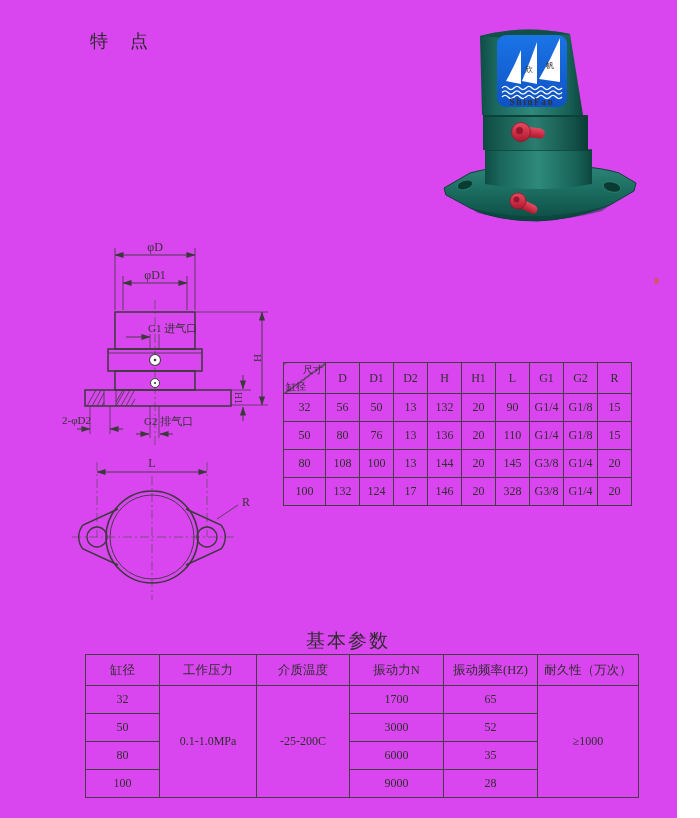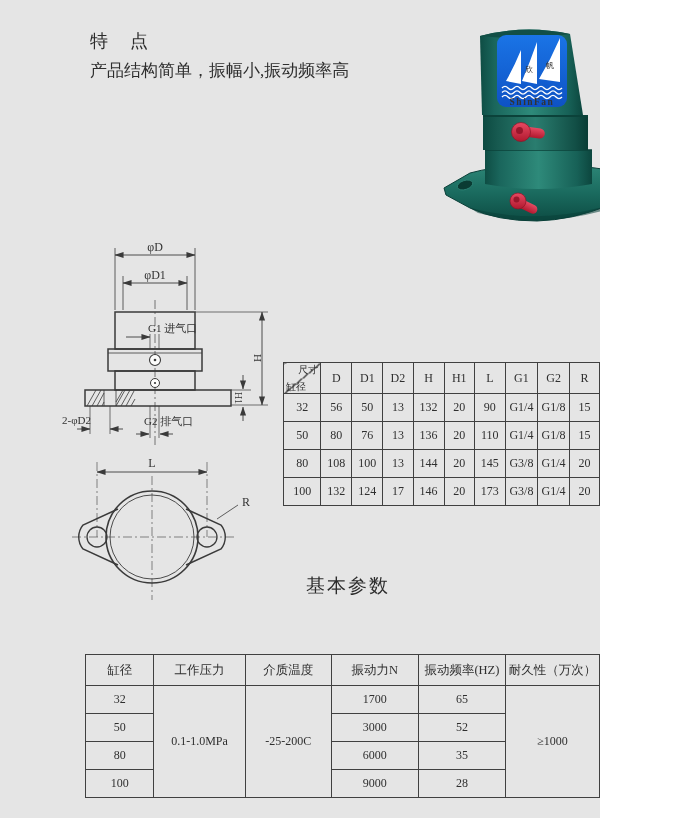--- a/index.html
+++ b/index.html
@@ -1,36 +1,36 @@
 <!DOCTYPE html>
 <html><head>
 <meta charset="utf-8">
 <style>
   html,body{margin:0;padding:0;}
   .page{
-    position:relative; width:600px; height:818px;
-    background:#e5e5e5; overflow:hidden;
+    position:relative; width:677px; height:818px;
+    background:#d946ef; overflow:hidden;
     font-family:"Liberation Serif", serif; color:#303030;
   }
   
   .features{position:absolute; left:90px; top:26px; width:360px;}
   .feat-heading{font-size:18px; line-height:30px; letter-spacing:2px; color:#2c2c2c;}
   .feat-line{font-size:17px; line-height:30px; color:#2e2e2e; white-space:nowrap;}
   
   .photo{position:absolute; left:442px; top:8px;}
   .front-drawing{position:absolute; left:60px; top:238px;}
   .top-view{position:absolute; left:70px; top:448px;}
   svg text{font-family:"Liberation Serif", serif; fill:#333;}
   
   .dim-title{
     position:absolute; left:462px; top:314px; transform:translateX(-50%);
     font-size:18px; letter-spacing:3px; color:#2c2c2c; white-space:nowrap;
   }
   .param-title{
-    position:absolute; left:348px; top:573px; transform:translateX(-50%);
+    position:absolute; left:348px; top:628px; transform:translateX(-50%);
     font-size:19px; letter-spacing:2px; color:#2c2c2c; white-space:nowrap;
   }
   
   table.tbl{
     position:absolute; border-collapse:collapse; table-layout:fixed;
     font-family:"Liberation Serif", serif; color:#2f2f2f;
   }
   .tbl th,.tbl td{
     border:1px solid #404040; text-align:center; vertical-align:middle;
     font-weight:normal; padding:0; overflow:hidden;
@@ -57,21 +57,20 @@
   .red-speck{position:absolute; left:654px; top:278px; width:5px; height:6px;
     background:#cf5a4a; border-radius:50%; opacity:.8;}
 </style>
 </head>
 <body>
 
 <div class="page">
 
   <section class="features">
     <div class="feat-heading">特　点</div>
-    <div class="feat-line">产品结构简单，振幅小,振动频率高</div>
   </section>
 
   <svg class="photo" width="250" height="225" viewBox="0 0 250 225">
     <defs>
       <linearGradient id="bodyG" x1="0" y1="0" x2="1" y2="0">
         <stop offset="0" stop-color="#0e4d44"></stop>
           <stop offset="0.14" stop-color="#1a665c"></stop>
         <stop offset="0.5" stop-color="#2e8a7a"></stop>
           <stop offset="0.86" stop-color="#176157"></stop>
         <stop offset="1" stop-color="#0c463e"></stop>
@@ -319,21 +318,21 @@
       <td>G1/4</td>
       <td>20</td>
     </tr>
     <tr>
       <td>100</td>
       <td>132</td>
       <td>124</td>
       <td>17</td>
       <td>146</td>
       <td>20</td>
-      <td>173</td>
+      <td>328</td>
       <td>G3/8</td>
       <td>G1/4</td>
       <td>20</td>
     </tr>
   </tbody>
     </table>
 
   <div class="param-title">基本参数</div>
 
   <table class="tbl param-tbl">

